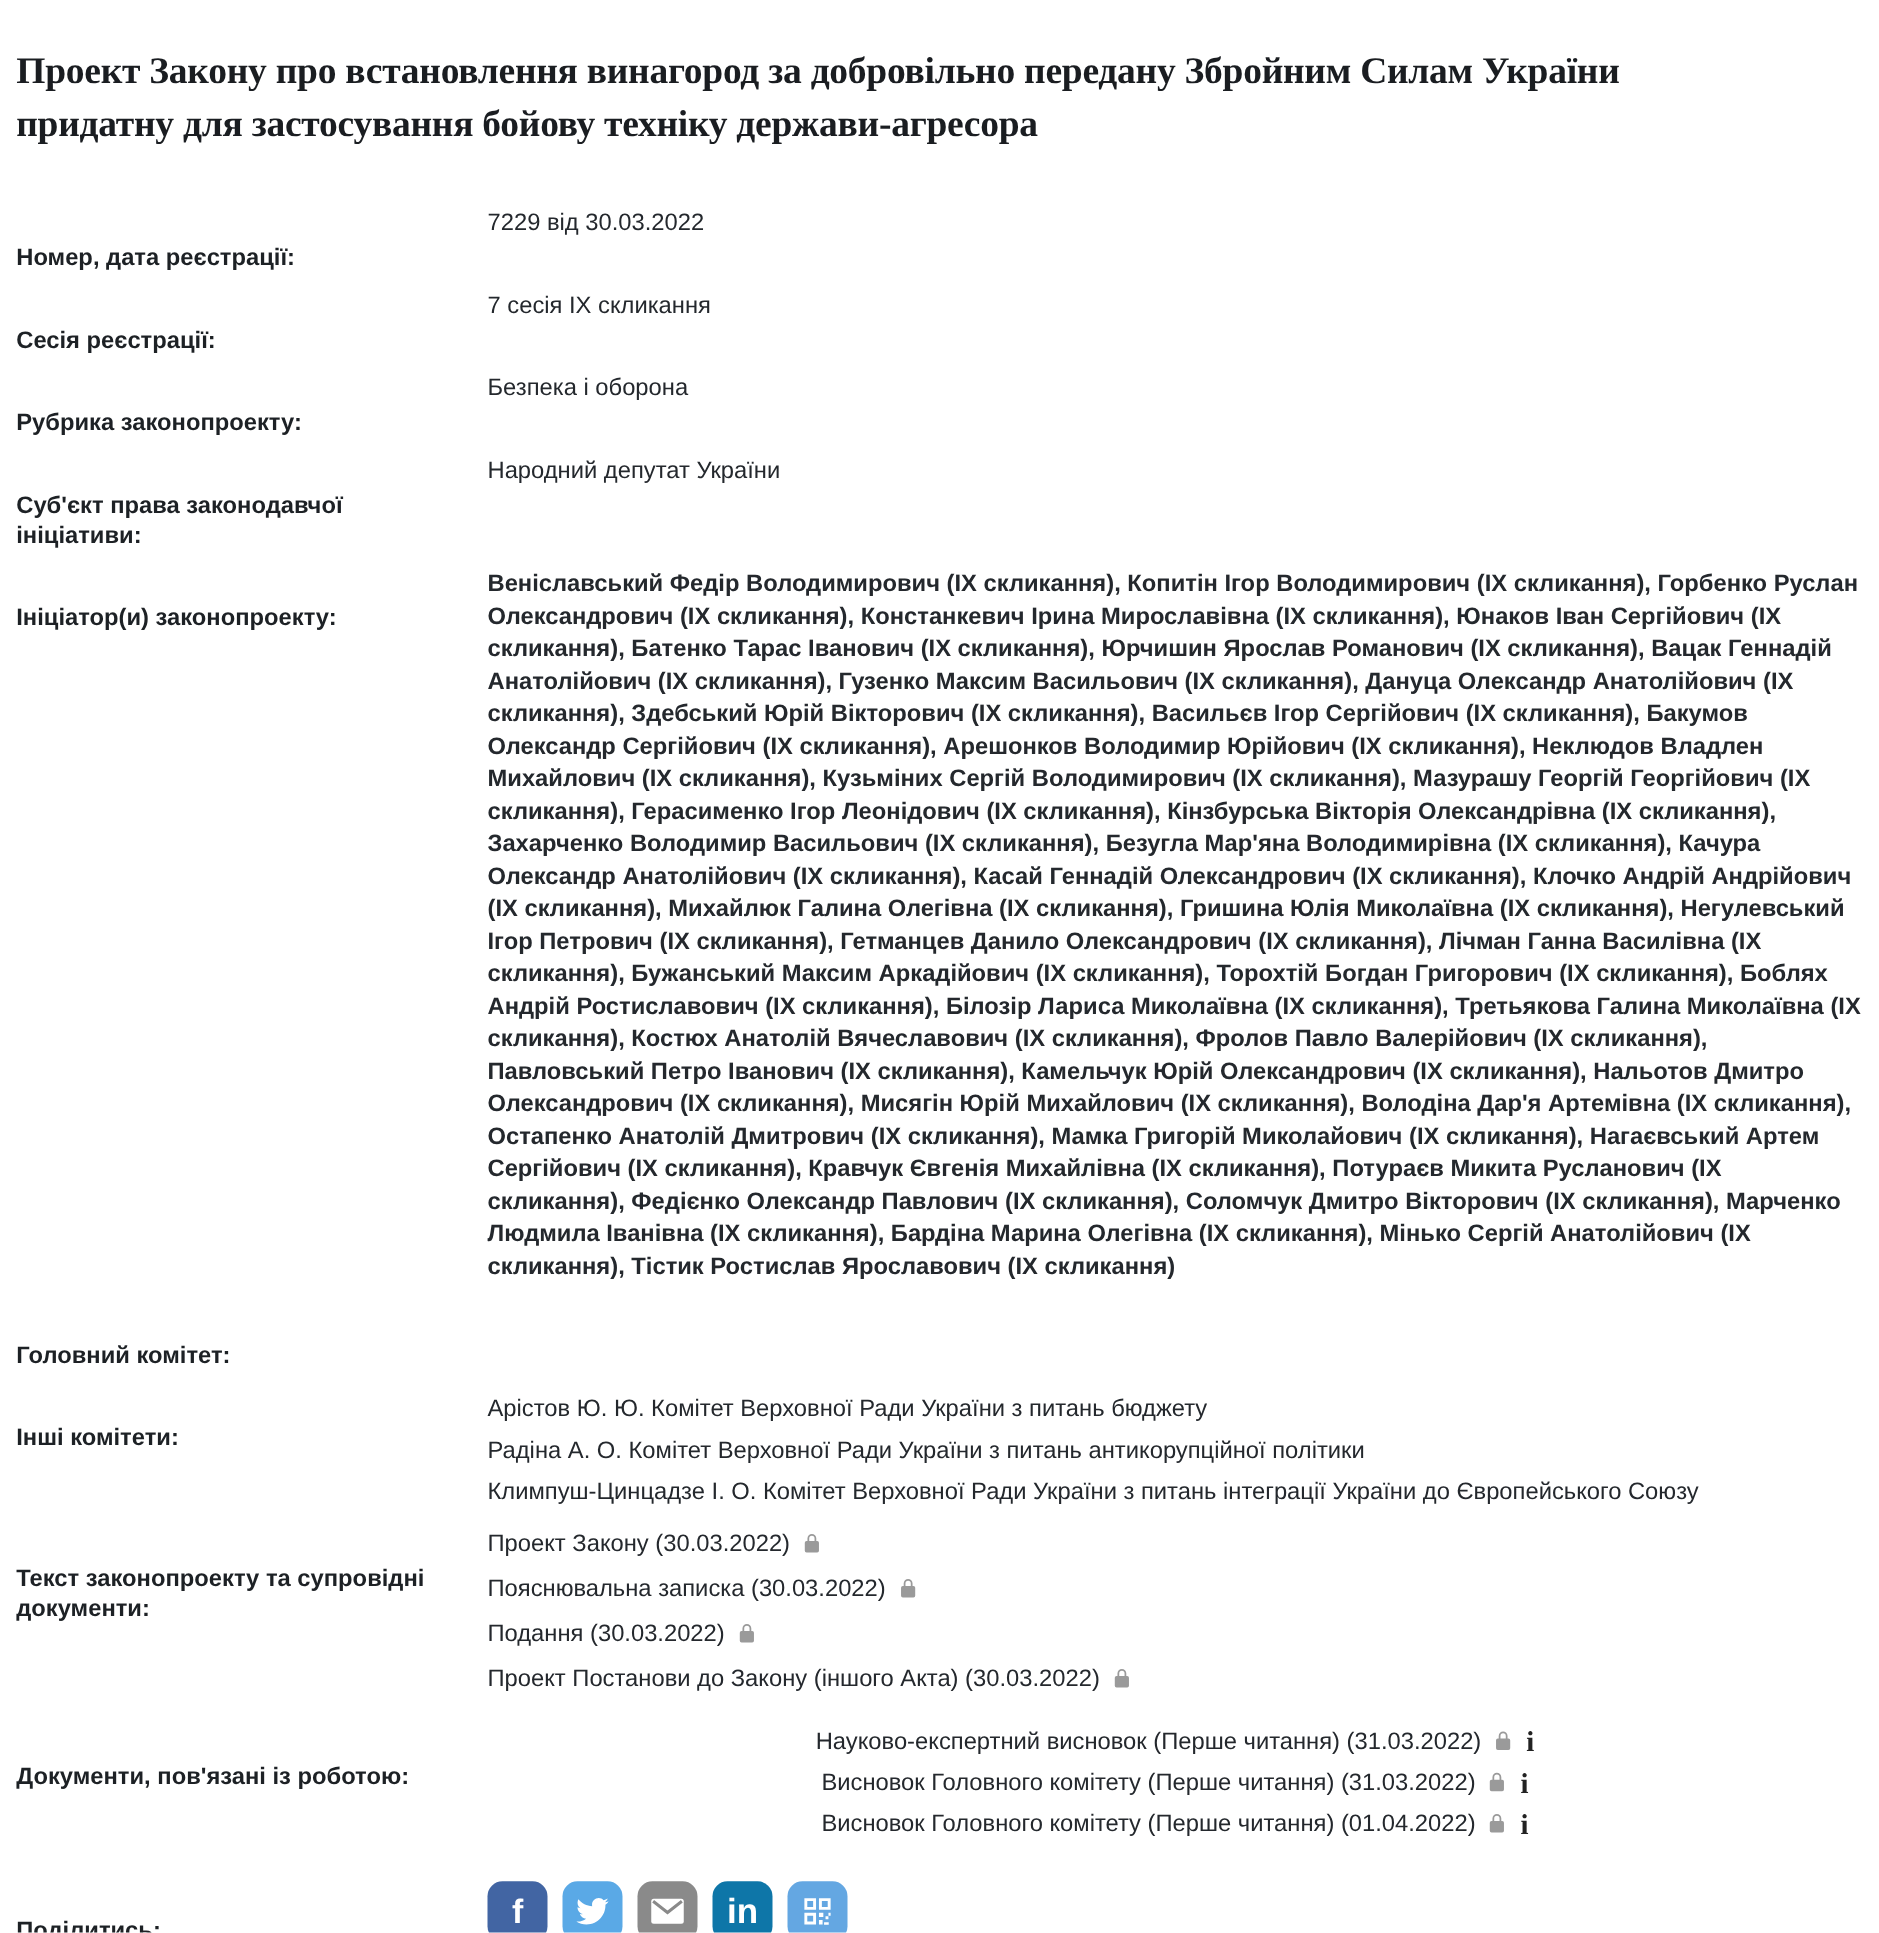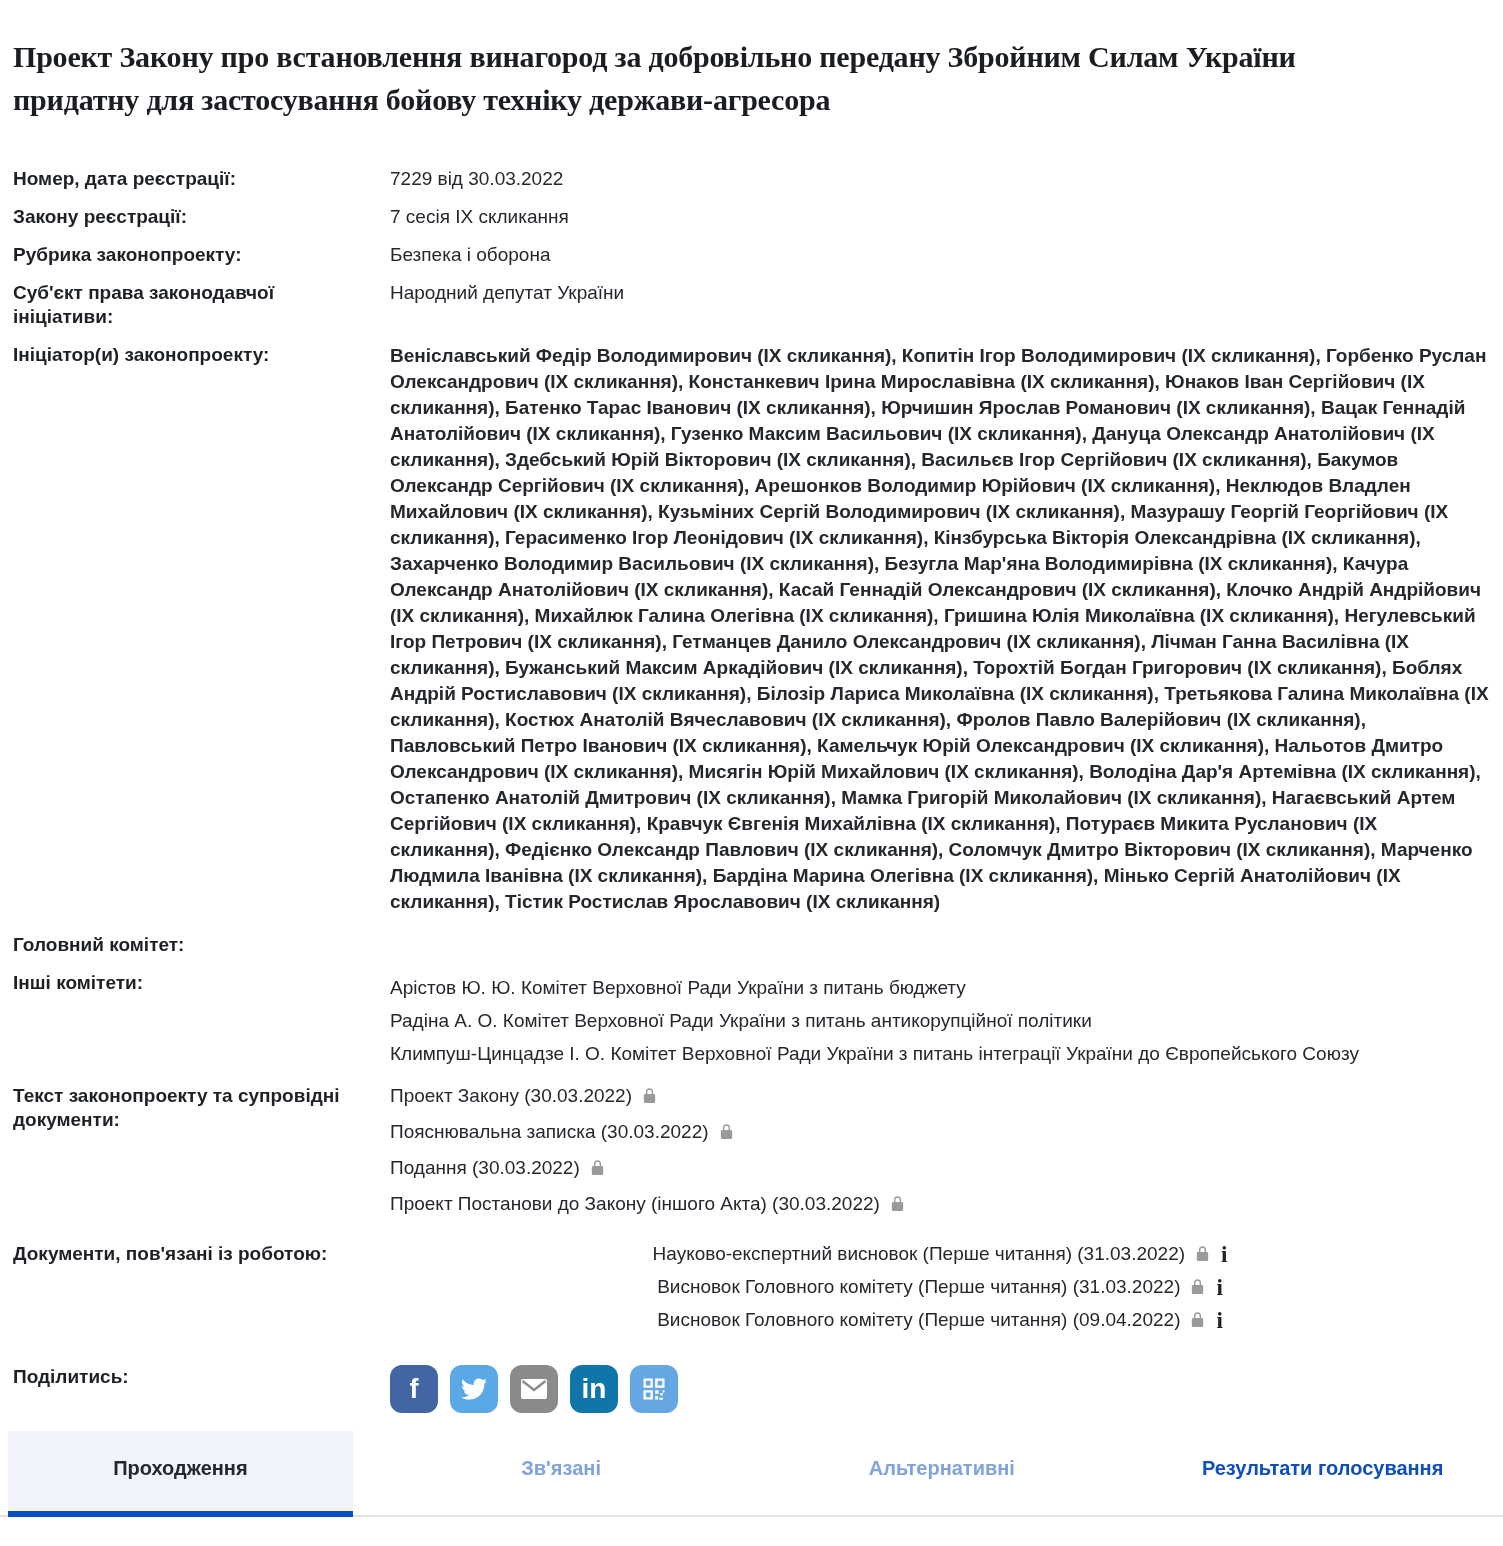--- a/index.html
+++ b/index.html
@@ -16,21 +16,21 @@
     max-width:1330px;
     font-size:30px; font-weight:700; line-height:1.42;
     color:#1a1d21; letter-spacing:-0.2px;font-family:Liberation Serif, serif;
   }
 
   .details { padding:0 13px; }
   .drow {
     display:grid; grid-template-columns:377px 1fr;
     margin-bottom:14px; align-items:start;
   }
-  .dlabel { font-size:19px; font-weight:700; line-height:24px; padding-right:20px; }
+  .dlabel { font-size:19px; font-weight:700; line-height:24px; padding-right:20px;margin-top:28px; }
   .dvalue { font-size:19px; font-weight:400; line-height:24px; color:#24282d; }
   .dvalue.bold-block { font-weight:700; line-height:26px; text-align:left; }
   .dvalue .vline { display:block; line-height:33px; }
 
   .doc-item { margin-bottom:12px; line-height:24px; white-space:nowrap; }
   .doc-item.tight { margin-bottom:9px;text-align:center; }
   .doc-link { font-size:19px; color:#24282d; cursor:pointer; }
   .lock { vertical-align:-4px; margin-left:9px; }
   .info-i {
     display:inline-block; margin-left:10px; vertical-align:-2px;
@@ -80,21 +80,21 @@
   <h1 class="title">Проект Закону про встановлення винагород за добровільно передану Збройним Силам України придатну для застосування бойову техніку держави-агресора</h1>
 
   <div class="details">
 
     <div class="drow">
       <div class="dlabel">Номер, дата реєстрації:</div>
       <div class="dvalue">7229 від 30.03.2022</div>
     </div>
 
     <div class="drow">
-      <div class="dlabel">Закону реєстрації:</div>
+      <div class="dlabel">Сесія реєстрації:</div>
       <div class="dvalue">7 сесія ІХ скликання</div>
     </div>
 
     <div class="drow">
       <div class="dlabel">Рубрика законопроекту:</div>
       <div class="dvalue">Безпека і оборона</div>
     </div>
 
     <div class="drow">
       <div class="dlabel">Суб'єкт права законодавчої ініціативи:</div>
@@ -152,21 +152,21 @@
           <span class="doc-link">Науково-експертний висновок (Перше читання) (31.03.2022)</span><svg class="lock" width="17" height="20" viewBox="0 0 24 24">
               <path fill="#9a9a9a" d="M12 1a5 5 0 0 0-5 5v3H6a2 2 0 0 0-2 2v9a2 2 0 0 0 2 2h12a2 2 0 0 0 2-2v-9a2 2 0 0 0-2-2h-1V6a5 5 0 0 0-5-5zm-3 5a3 3 0 0 1 6 0v3H9z"></path>
             </svg><span class="info-i">i</span>
         </div>
         <div class="doc-item tight">
           <span class="doc-link">Висновок Головного комітету (Перше читання) (31.03.2022)</span><svg class="lock" width="17" height="20" viewBox="0 0 24 24">
               <path fill="#9a9a9a" d="M12 1a5 5 0 0 0-5 5v3H6a2 2 0 0 0-2 2v9a2 2 0 0 0 2 2h12a2 2 0 0 0 2-2v-9a2 2 0 0 0-2-2h-1V6a5 5 0 0 0-5-5zm-3 5a3 3 0 0 1 6 0v3H9z"></path>
             </svg><span class="info-i">i</span>
         </div>
         <div class="doc-item tight">
-          <span class="doc-link">Висновок Головного комітету (Перше читання) (09.04.2022)</span><svg class="lock" width="17" height="20" viewBox="0 0 24 24">
+          <span class="doc-link">Висновок Головного комітету (Перше читання) (01.04.2022)</span><svg class="lock" width="17" height="20" viewBox="0 0 24 24">
               <path fill="#9a9a9a" d="M12 1a5 5 0 0 0-5 5v3H6a2 2 0 0 0-2 2v9a2 2 0 0 0 2 2h12a2 2 0 0 0 2-2v-9a2 2 0 0 0-2-2h-1V6a5 5 0 0 0-5-5zm-3 5a3 3 0 0 1 6 0v3H9z"></path>
             </svg><span class="info-i">i</span>
         </div>
       </div>
     </div>
 
     <div class="drow share-row">
       <div class="dlabel">Поділитись:</div>
       <div class="share-icons">
         <div class="sbtn fb">

